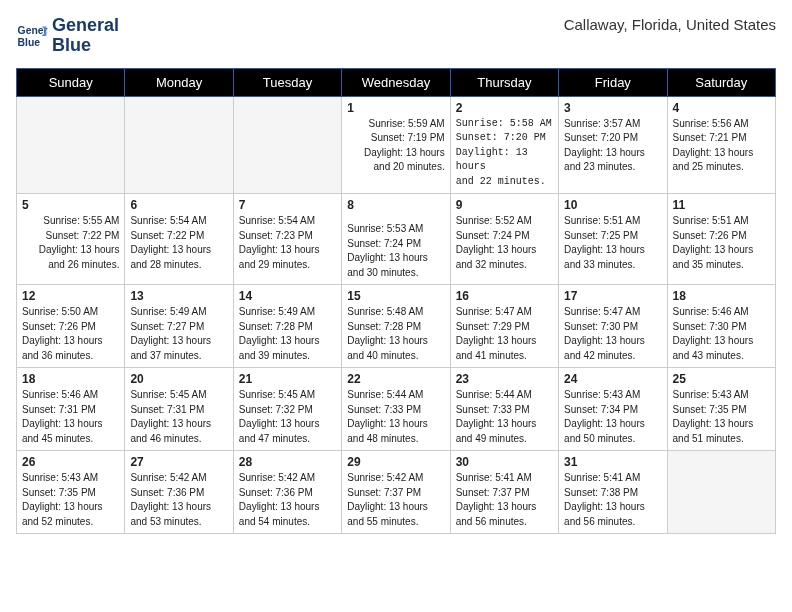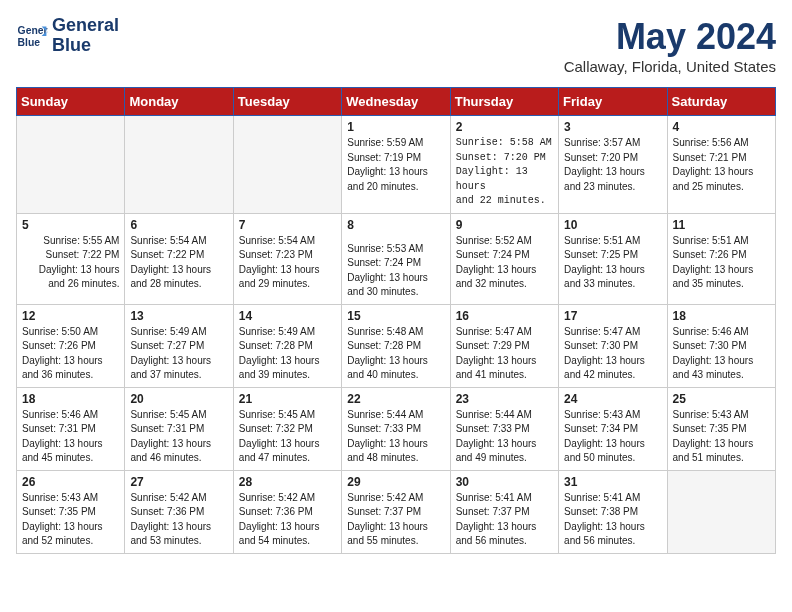--- a/index.html
+++ b/index.html
@@ -42,26 +42,26 @@
     .location {
       font-size: 15px;
       color: #333;
     }
     .calendar {
       width: 100%;
       border-collapse: collapse;
       border: 1px solid #ccc;
     }
     .calendar th {
-      background: #b91c1c;
+      background: #000000;
       color: #fff;
       font-size: 13px;
-      font-weight: bold;
+      font-weight: normal;
       padding: 6px 4px;
-      text-align: left;
+      text-align: center;
       border: 1px solid #2a5aaf;
     }
     .calendar td {
       border: 1px solid #ccc;
       vertical-align: top;
       width: calc(100% / 7);
       padding: 4px 5px;
       font-size: 10.5px;
       color: #222;
       min-height: 80px;
@@ -94,21 +94,20 @@
       <polygon points="32,8 38,14 32,20 38,20 38,8" fill="#4a90d9"></polygon>
     </svg>
     <div>
       <div class="logo-text">
         <div>General</div>
         <div>Blue</div>
       </div>
     </div>
   </div>
   <div class="title-block">
-    <div class="month-title">May 2024</div>
     <div class="location">Callaway, Florida, United States</div>
   </div>
 </div>
 
 <table class="calendar">
   <thead>
     <tr id="weekday-header">
         <th>Sunday</th>
         <th>Monday</th>
         <th>Tuesday</th>
@@ -118,21 +117,21 @@
         <th>Saturday</th>
       </tr>
   </thead>
   <tbody id="calendar-body">
       <tr>
         <td class="empty"></td>
         <td class="empty"></td>
         <td class="empty"></td>
         <td>
           <span class="day-num">1</span>
-          <div class="day-info" style="white-space: pre-line;">Sunrise: 5:59 AM
+          <div class="day-info" style="white-space: pre-line; text-align: right;">Sunrise: 5:59 AM
 Sunset: 7:19 PM
 Daylight: 13 hours
 and 20 minutes.</div>
         </td>
         <td>
           <span class="day-num">2</span>
           <div class="day-info" style="white-space: pre-line; font-family: Liberation Mono, monospace;">Sunrise: 5:58 AM
 Sunset: 7:20 PM
 Daylight: 13 hours
 and 22 minutes.</div>

